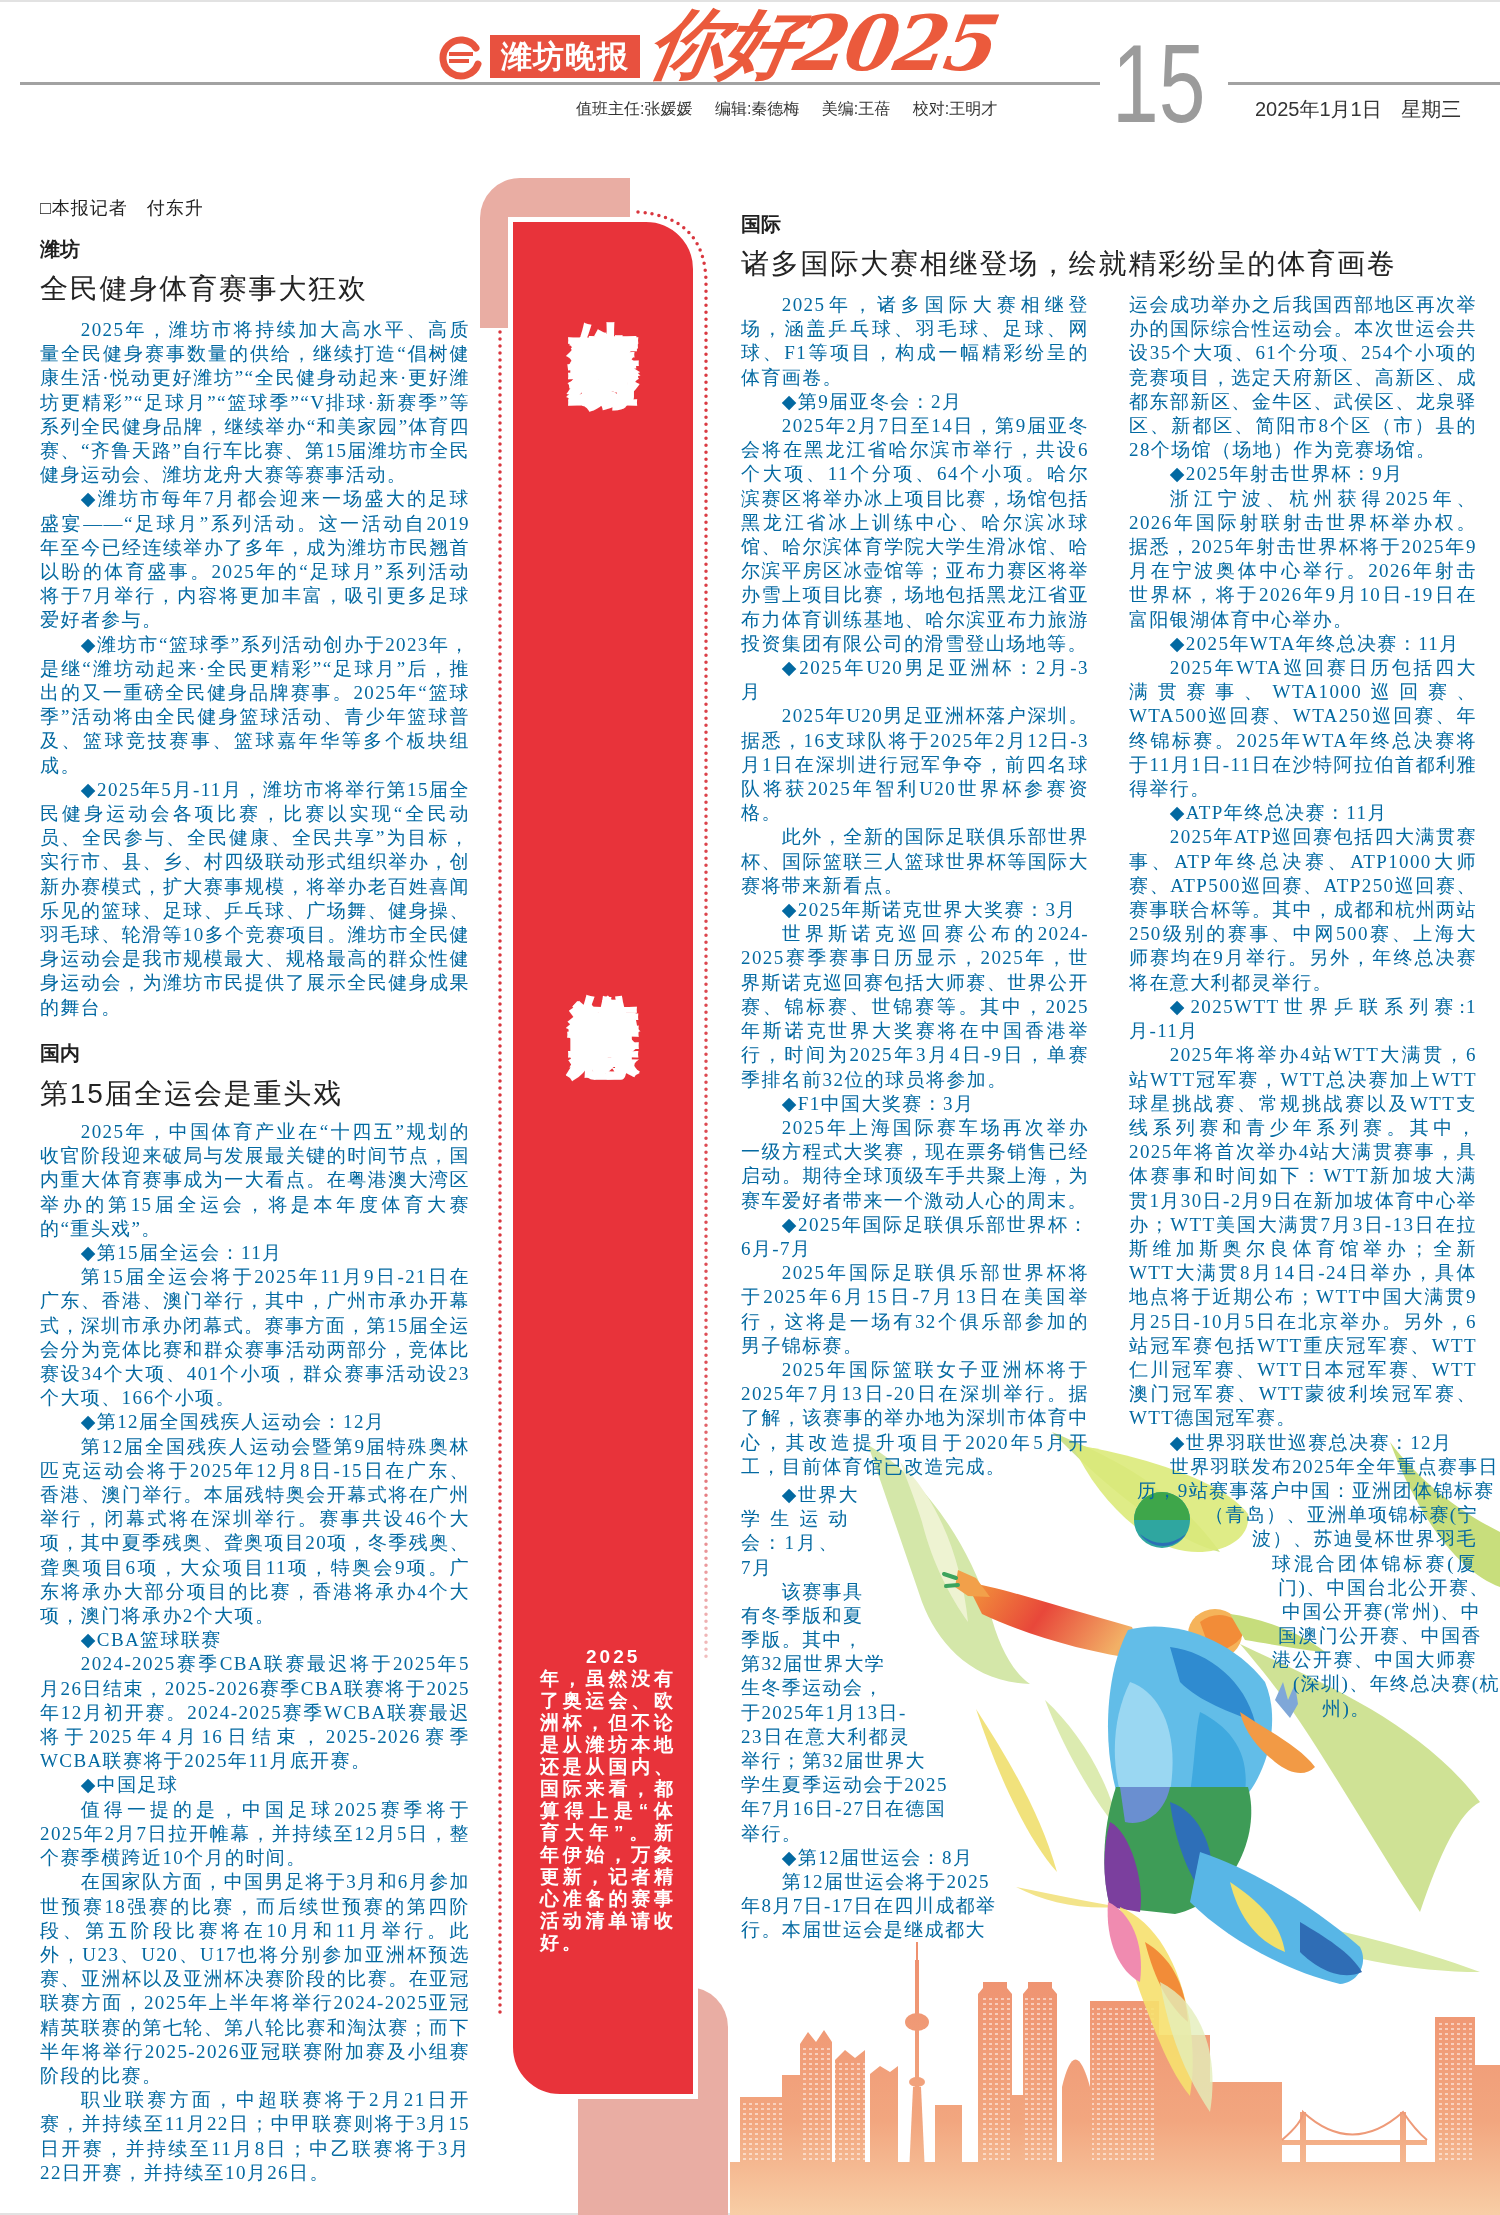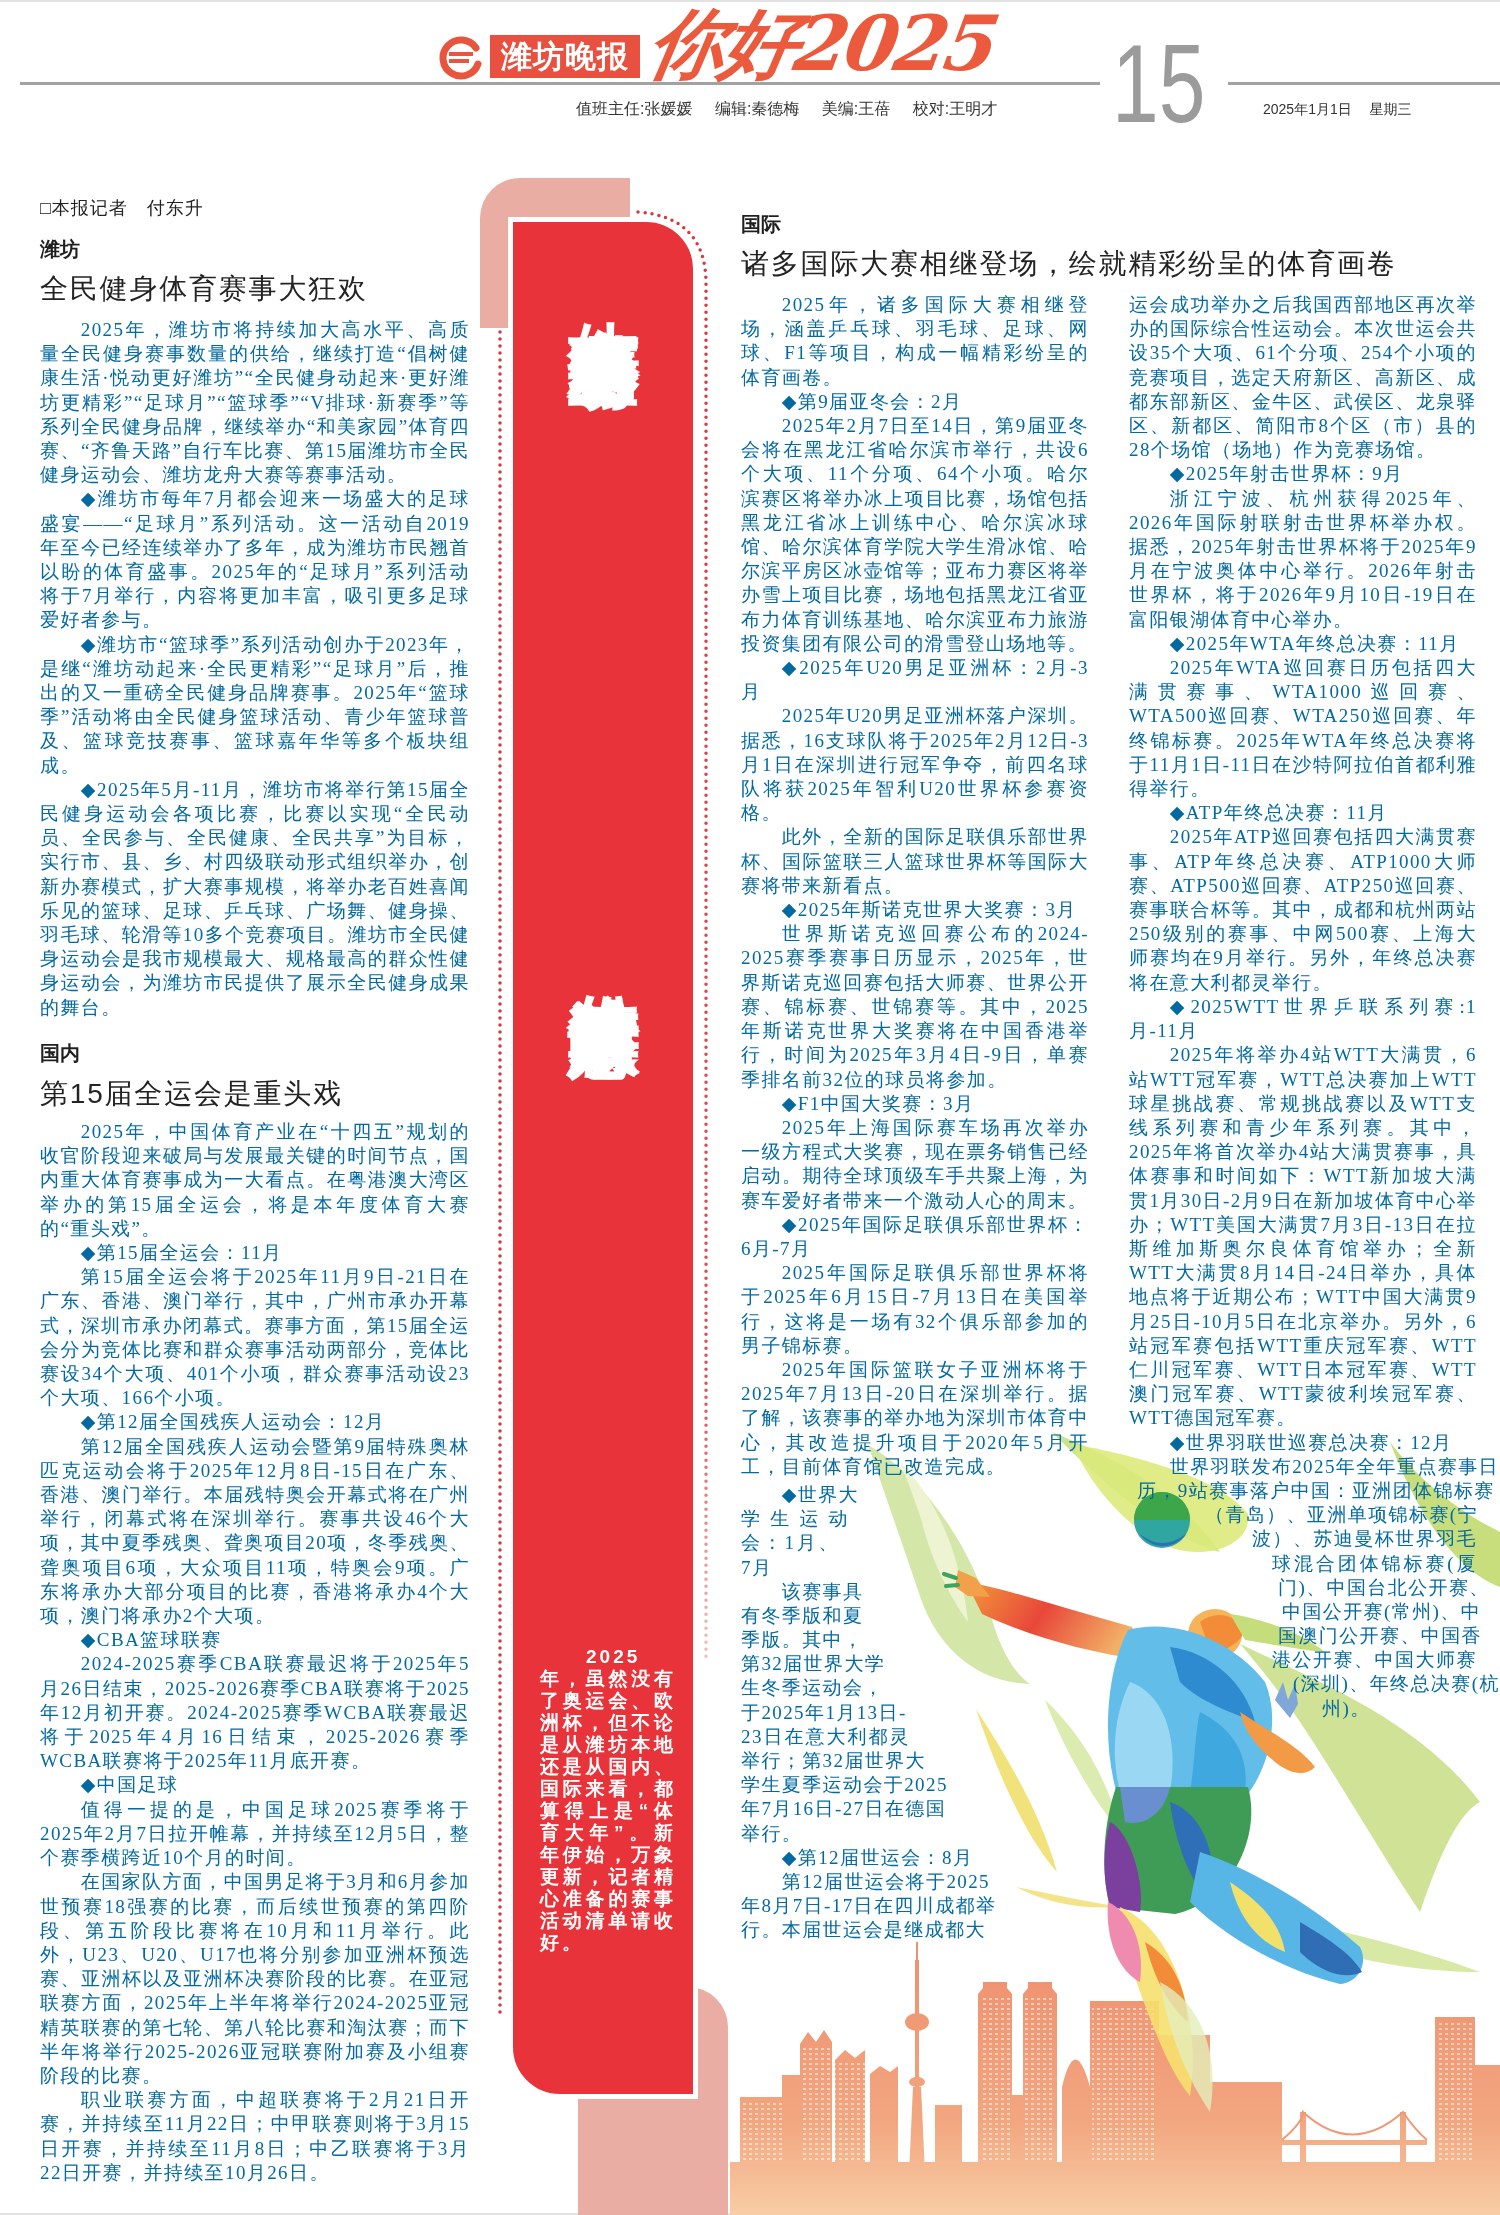--- a/index.html
+++ b/index.html
@@ -11,21 +11,21 @@
 
 .logo-icon{left:438px;top:32px;width:46px;height:46px;}
 .paper-name{left:490px;top:33px;width:150px;height:43px;background:#E8513F;color:#fff;font-weight:bold;font-size:31px;line-height:43px;text-align:center;letter-spacing:1px;}
 .slogan{left:650px;top:-6px;font-size:76px;line-height:96px;color:#EB5A3C;font-weight:bold;font-style:italic;letter-spacing:-3px;transform:skewX(-10deg);white-space:nowrap;font-family:"DejaVu Serif",serif;}
 .rule{top:80px;height:3px;background:#A2A2A2;}
 .rule-left{left:20px;width:1080px;}
 .rule-right{left:1228px;width:272px;}
 .page-number{left:1112px;top:26px;font-size:112px;line-height:112px;color:#9B9B9B;transform:scaleX(0.75);transform-origin:left top;font-family:"Liberation Sans",sans-serif;}
 .staff{left:576px;top:97px;font-size:16px;line-height:20px;color:#333;white-space:nowrap;}
 .staff span{margin-right:18px;}
-.date{left:1255px;top:97px;font-size:14px;line-height:20px;color:#333;white-space:nowrap;margin-left:8px;}
+.date{left:1255px;top:97px;font-size:20px;line-height:20px;color:#333;white-space:nowrap;}
 .date span{margin-right:14px;}
 
 
 .byline{font-size:18px;line-height:20px;letter-spacing:1px;color:#222;white-space:nowrap;}
 .label{font-weight:bold;font-size:20px;line-height:22px;color:#1f1f1f;}
 .headline{font-size:28px;line-height:34px;letter-spacing:1.8px;color:#232323;white-space:nowrap;}
 
 
 .body-text{font-size:19px;letter-spacing:1.4px;line-height:24.2px;text-align:justify;color:#0369a1;z-index:6;}
 .body-text p{text-indent:40.8px;}

